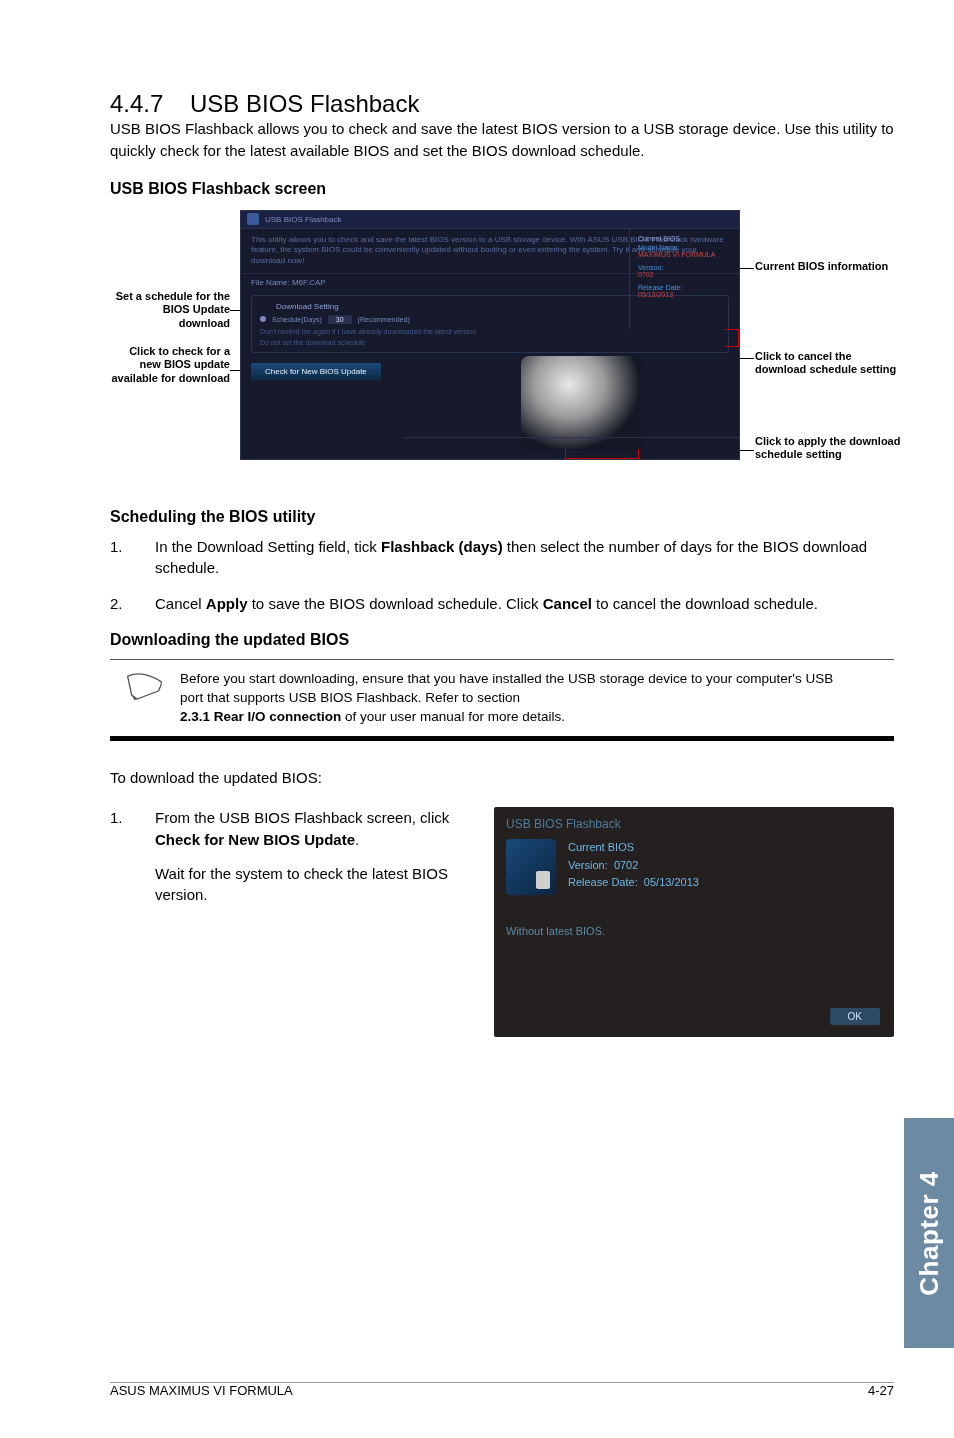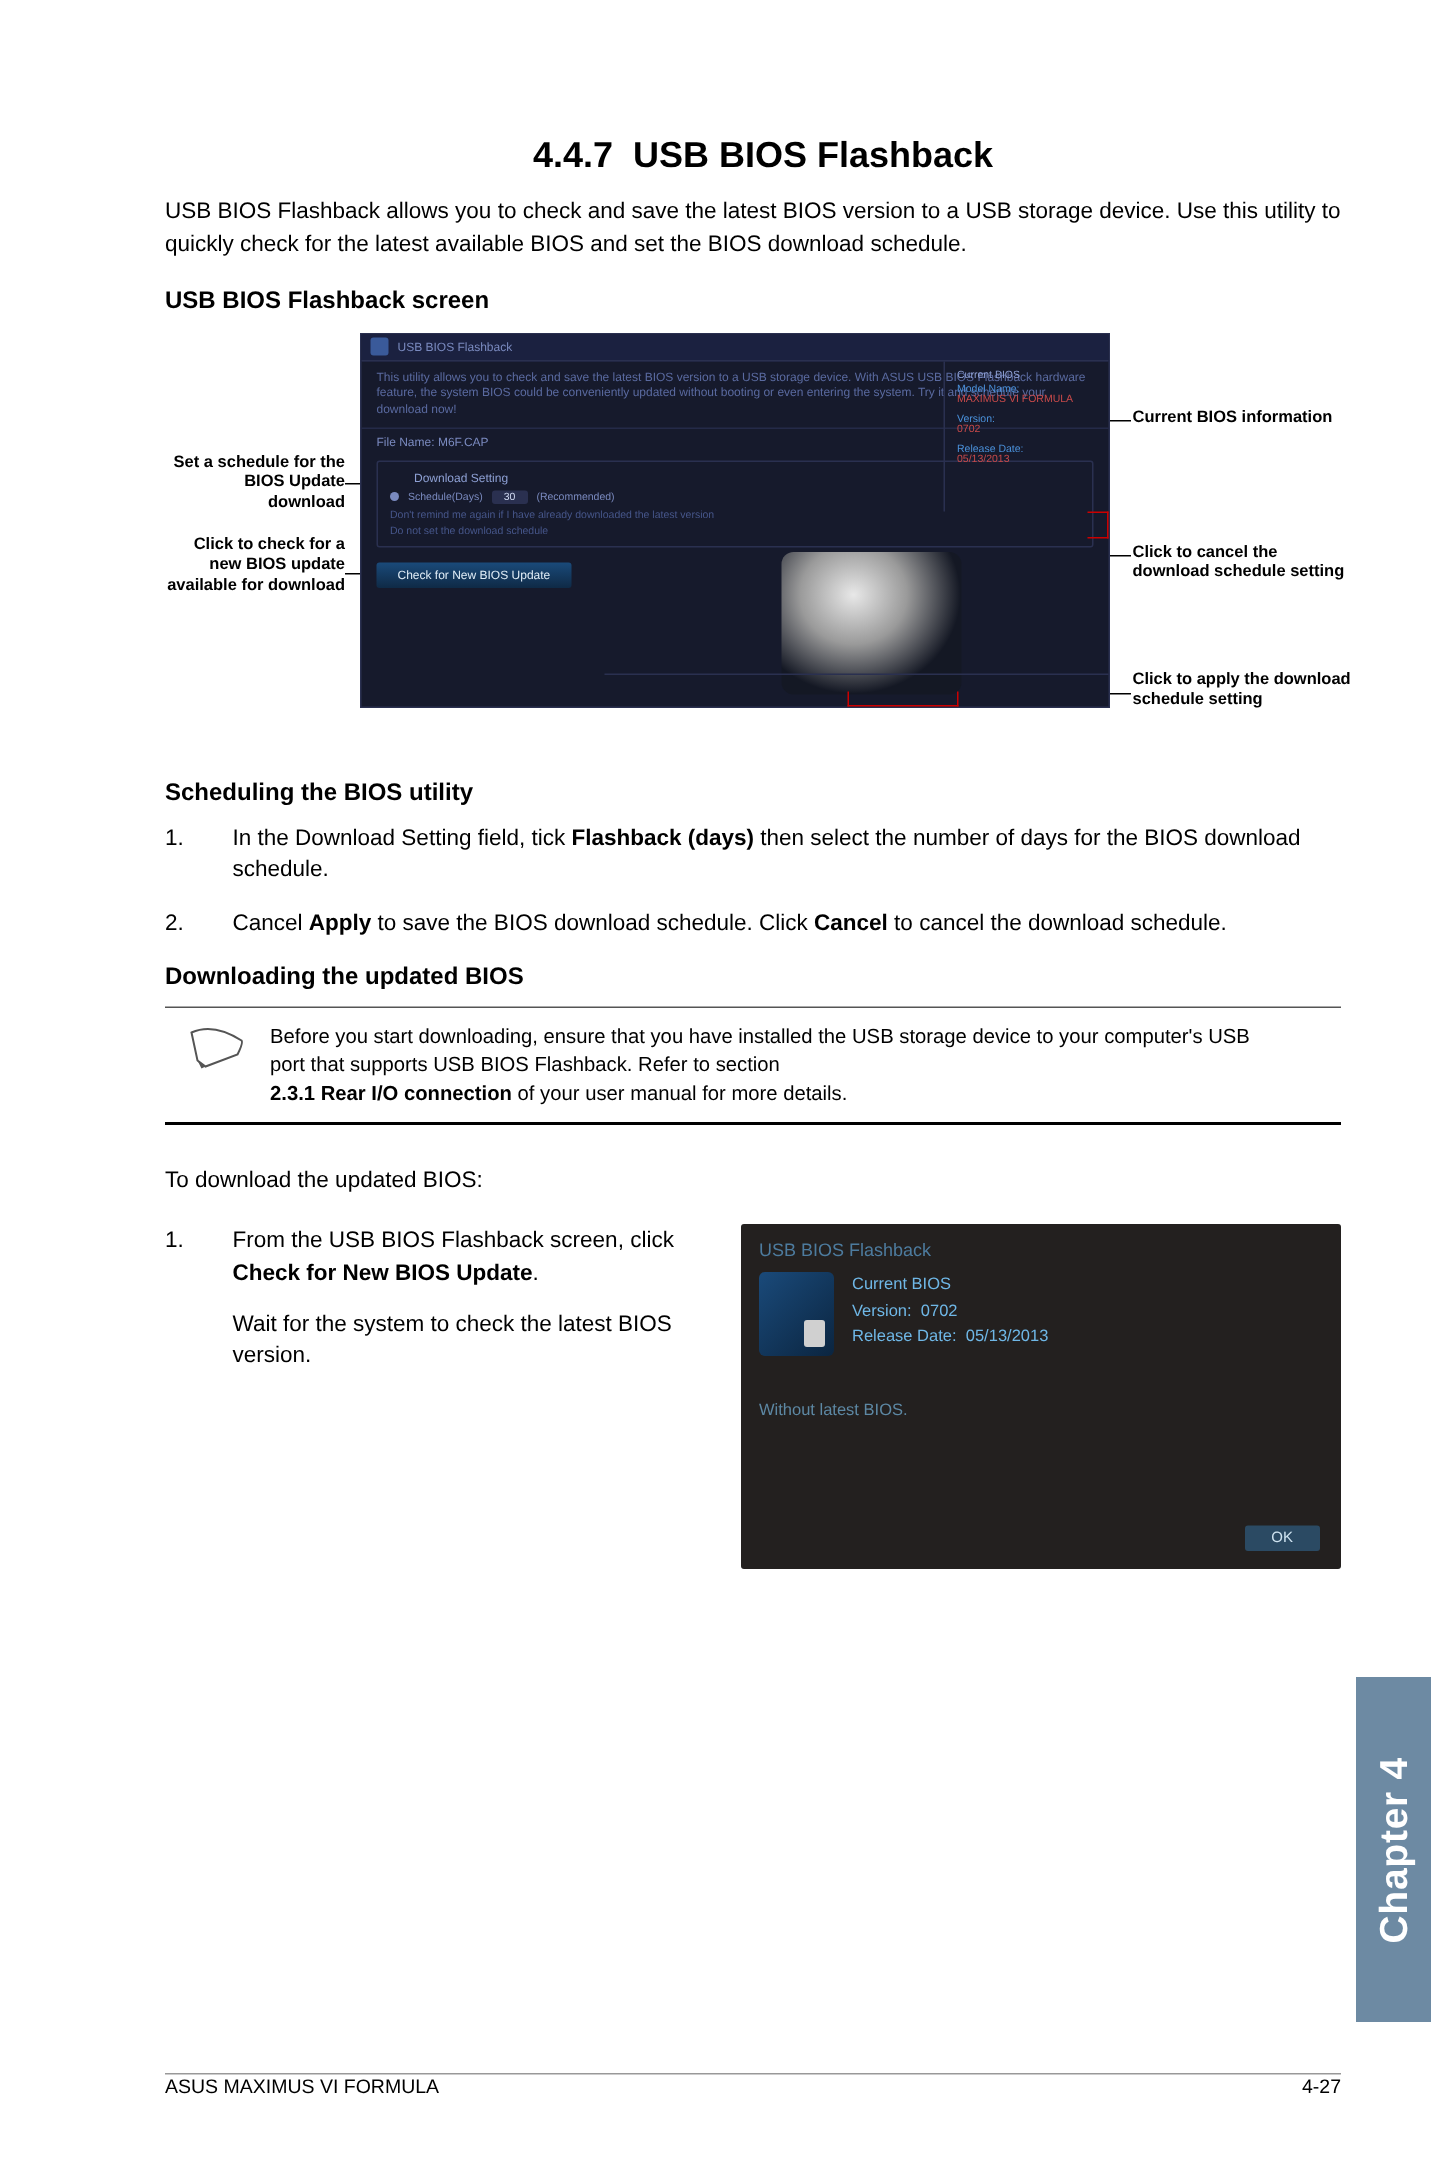--- a/index.html
+++ b/index.html
@@ -11,23 +11,21 @@
     position: relative;
     color: #000;
   }
   .page {
     padding: 90px 60px 40px 110px;
     height: 100%;
     position: relative;
   }
   h2.section-heading {
     font-size: 24px;
-    font-weight: bold;
-    margin-bottom: 12px;
-    text-align: center;
+    font-weight: normal;
   }
   .section-number { display: inline-block; width: 80px; }
   p.body-text {
     font-size: 15px;
     line-height: 1.45;
     margin-bottom: 18px;
   }
   h3.subheading {
     font-size: 16px;
     font-weight: bold;
@@ -39,21 +37,21 @@
     font-size: 15px;
     line-height: 1.45;
     margin-bottom: 14px;
   }
   .ol-num { width: 45px; flex-shrink: 0; }
   .ol-body { flex: 1; }
   .strong { font-weight: bold; }
   .note-box {
     display: flex;
     border-top: 1px solid #555;
-    border-bottom: 2px solid #000000;
+    border-bottom: 5px solid #000000;
     padding: 10px 0 10px 0;
     margin: 10px 0 26px 0;
     align-items: flex-start;
     justify-content: flex-end;
   }
   .note-icon {
     width: 70px;
     flex-shrink: 0;
     display: flex;
     justify-content: center;

